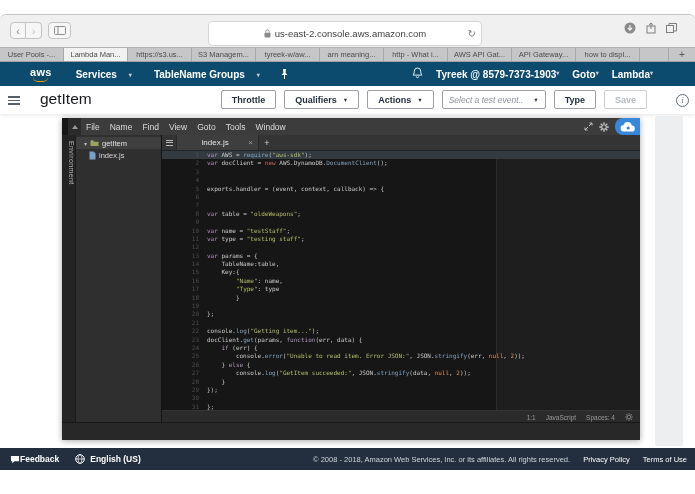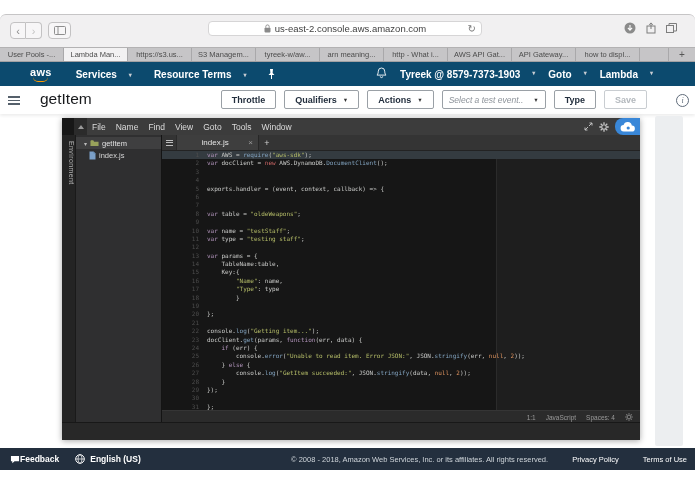--- a/index.html
+++ b/index.html
@@ -10,21 +10,21 @@
   .b-toolbar{position:absolute;top:14px;left:0;width:695px;height:34px;box-sizing:border-box;
              background:#f1f0f1;border-top:1px solid #c6c5c6;border-bottom:1px solid #b3b2b3;
              border-radius:6px 6px 0 0;}
   .nav-seg{position:absolute;left:10px;top:22px;display:flex;}
   .nav-btn{width:16px;height:17px;border:1px solid #c3c2c3;background:#f7f6f7;box-sizing:border-box;
            display:flex;align-items:center;justify-content:center;font-size:11px;color:#8b8b8b;}
   .nav-btn.back{border-radius:4px 0 0 4px;}
   .nav-btn.fwd{border-radius:0 4px 4px 0;border-left:none;color:#c4c4c4;}
   .side-btn{position:absolute;left:48px;top:22px;width:23px;height:17px;border:1px solid #c3c2c3;
             background:#f7f6f7;border-radius:4px;box-sizing:border-box;display:flex;align-items:center;justify-content:center;}
-  .url{position:absolute;left:208px;top:21px;width:274px;height:15px;background:#fff;
+  .url{position:absolute;left:208px;top:21px;width:274px;height:25px;background:#fff;
        border:1px solid #d6d5d6;border-radius:4px;box-sizing:border-box;
        display:flex;align-items:center;justify-content:center;font-size:9.5px;color:#3f3f3f;}
   .url .lock{margin-right:4px;display:flex;}
   .url .refresh{position:absolute;right:5px;font-size:10px;color:#7a7a7a;line-height:1;}
   .tb-icons{position:absolute;right:18px;top:22px;display:flex;gap:10px;align-items:center;}
 
   .tab-strip{position:absolute;top:48px;left:0;width:695px;height:14px;background:#c6c5c7;
              border-bottom:1px solid #a2a1a3;display:flex;box-sizing:border-box;}
   .contents{display:contents;}
   .btab{flex:0 0 64px;box-sizing:border-box;border-right:1px solid #a9a8aa;font-size:7.5px;color:#4c4c4c;
@@ -37,21 +37,21 @@
   .aws-nav{position:absolute;top:62px;left:0;width:695px;height:24px;background:#0c4a6e;
            display:flex;align-items:center;font-size:10.5px;color:#fff;}
   .awslogo{margin-left:30px;display:flex;flex-direction:column;align-items:center;line-height:1;}
   .awslogo b{font-size:11px;font-weight:700;letter-spacing:.3px;}
   .awslogo i{display:block;width:15px;height:4px;border-bottom:1.6px solid #ff9900;border-radius:0 0 9px 9px;margin-top:-1px;}
   .navmenus{margin-left:24px;display:flex;gap:22px;}
   .navitem{display:flex;align-items:center;gap:12px;font-weight:700;font-size:10px;cursor:default;}
   .car{font-size:6px;color:#c8cdd3;}
   .pin{margin-left:20px;display:flex;}
   .nav-right{margin-left:auto;margin-right:42px;display:flex;align-items:center;gap:13px;font-size:10px;font-weight:700;}
-  .nav-right .grp{display:flex;align-items:flex-start;gap:12px;}
+  .nav-right .grp{display:flex;align-items:flex-start;gap:0;}
 
   
   .fn-header{position:absolute;top:86px;left:0;width:695px;height:28px;background:#fff;
              box-shadow:0 2px 3px rgba(0,0,0,.07);}
   .hamb{position:absolute;left:8px;top:10px;width:12px;}
   .hamb i{display:block;height:1.6px;background:#55606b;margin-bottom:2.1px;}
   .fn-title{position:absolute;left:40px;top:4px;font-size:15.5px;font-weight:500;color:#17191c;}
   .hrow{position:absolute;right:48px;top:4px;height:19px;display:flex;gap:8px;align-items:stretch;}
   .hbtn{border:1px solid #9aa0a6;background:#fff;border-radius:2px;display:flex;align-items:center;
         padding:0 10px;font-size:9px;font-weight:600;color:#232f3e;white-space:nowrap;}
@@ -62,21 +62,21 @@
   .hbtn.save{color:#b3b8bd;border-color:#c9cdd1;}
   .info-i{position:absolute;right:6px;top:8px;width:11px;height:11px;border:1px solid #5f6b7a;border-radius:50%;
           color:#5f6b7a;font-size:8px;display:flex;align-items:center;justify-content:center;
           font-family:"Liberation Serif",serif;font-style:italic;}
 
   .gray-band{position:absolute;left:655px;top:116px;width:28px;height:330px;background:#eceef0;border-radius:2px;}
 
   
   .editor{position:absolute;left:62px;top:118px;width:578px;height:322px;background:#171717;
           box-shadow:0 1px 6px rgba(0,0,0,.35);}
-  .emenubar{position:absolute;top:0;left:12px;right:0;height:17px;background:#3c3c3c;display:flex;
+  .emenubar{position:absolute;top:0;left:6px;right:0;height:17px;background:#3c3c3c;display:flex;
             align-items:center;font-size:8.5px;color:#dcdcdc;}
   .ecorner{width:13px;height:17px;background:#2b2b2b;display:flex;align-items:center;justify-content:center;}
   .ecorner i{width:0;height:0;border-left:3px solid transparent;border-right:3px solid transparent;border-bottom:4px solid #9a9a9a;}
   .emenu{padding:0 5px;}
   .eicons{margin-left:auto;display:flex;align-items:center;gap:6px;padding-right:6px;}
   .c9tab{width:25px;height:17px;background:#3987d8;border-radius:8px 0 0 8px;display:flex;align-items:center;justify-content:center;}
 
   .ebody{position:absolute;top:17px;bottom:17px;left:0;right:0;display:flex;}
   .env{width:14px;background:#242424;border-right:1px solid #1a1a1a;box-sizing:border-box;
        writing-mode:vertical-rl;font-size:7px;color:#b2b2b2;padding-top:6px;text-align:left;
@@ -109,21 +109,21 @@
 
   .estatus{height:12px;background:#2b2b2b;border-top:1px solid #353535;display:flex;align-items:center;
            justify-content:flex-end;gap:10px;font-size:6.5px;color:#9a9a9a;padding-right:7px;}
   .econsole{position:absolute;bottom:0;left:0;right:0;height:17px;background:#282828;border-top:1px solid #181818;}
 
   
   .footer{position:absolute;top:448px;left:0;width:695px;height:22px;background:#232f3e;
           display:flex;align-items:center;color:#fff;}
   .footer .f-left{display:flex;align-items:center;margin-left:10px;font-size:8.5px;font-weight:700;}
   .footer .f-lang{display:flex;align-items:center;gap:5px;margin-left:16px;font-size:8.5px;font-weight:700;}
-  .footer .f-right{margin-left:auto;display:flex;align-items:center;gap:24px;margin-right:8px;}
+  .footer .f-right{margin-left:auto;display:flex;align-items:center;gap:13px;margin-right:8px;}
   .footer .copy{font-size:7.5px;color:#cfd5da;}
   .footer .flink{font-size:7.5px;color:#fff;}
 </style>
 </head>
 <body>
 
 <div class="screen">
 
   <div class="b-toolbar"></div>
   <div class="nav-seg">
@@ -172,21 +172,21 @@
     <span class="awslogo">
         <b>aws</b>
         <i></i>
       </span>
     <span id="awsmenus" class="navmenus">
         <span class="navitem">
           <span>Services</span>
           <span class="car">▾</span>
         </span>
         <span class="navitem">
-          <span>Resource Terms</span>
+          <span>TableName Groups</span>
           <span class="car">▾</span>
         </span>
       </span>
     <span class="pin">
       <svg width="9" height="12" viewBox="0 0 9 12">
           <path d="M3 1 h3 l-.4 4 1.9 2 H1.5 l1.9-2 Z" fill="#fff"></path>
           <line x1="4.5" y1="7" x2="4.5" y2="11" stroke="#fff" stroke-width="1"></line>
         </svg>
     </span>
     <span class="nav-right">

